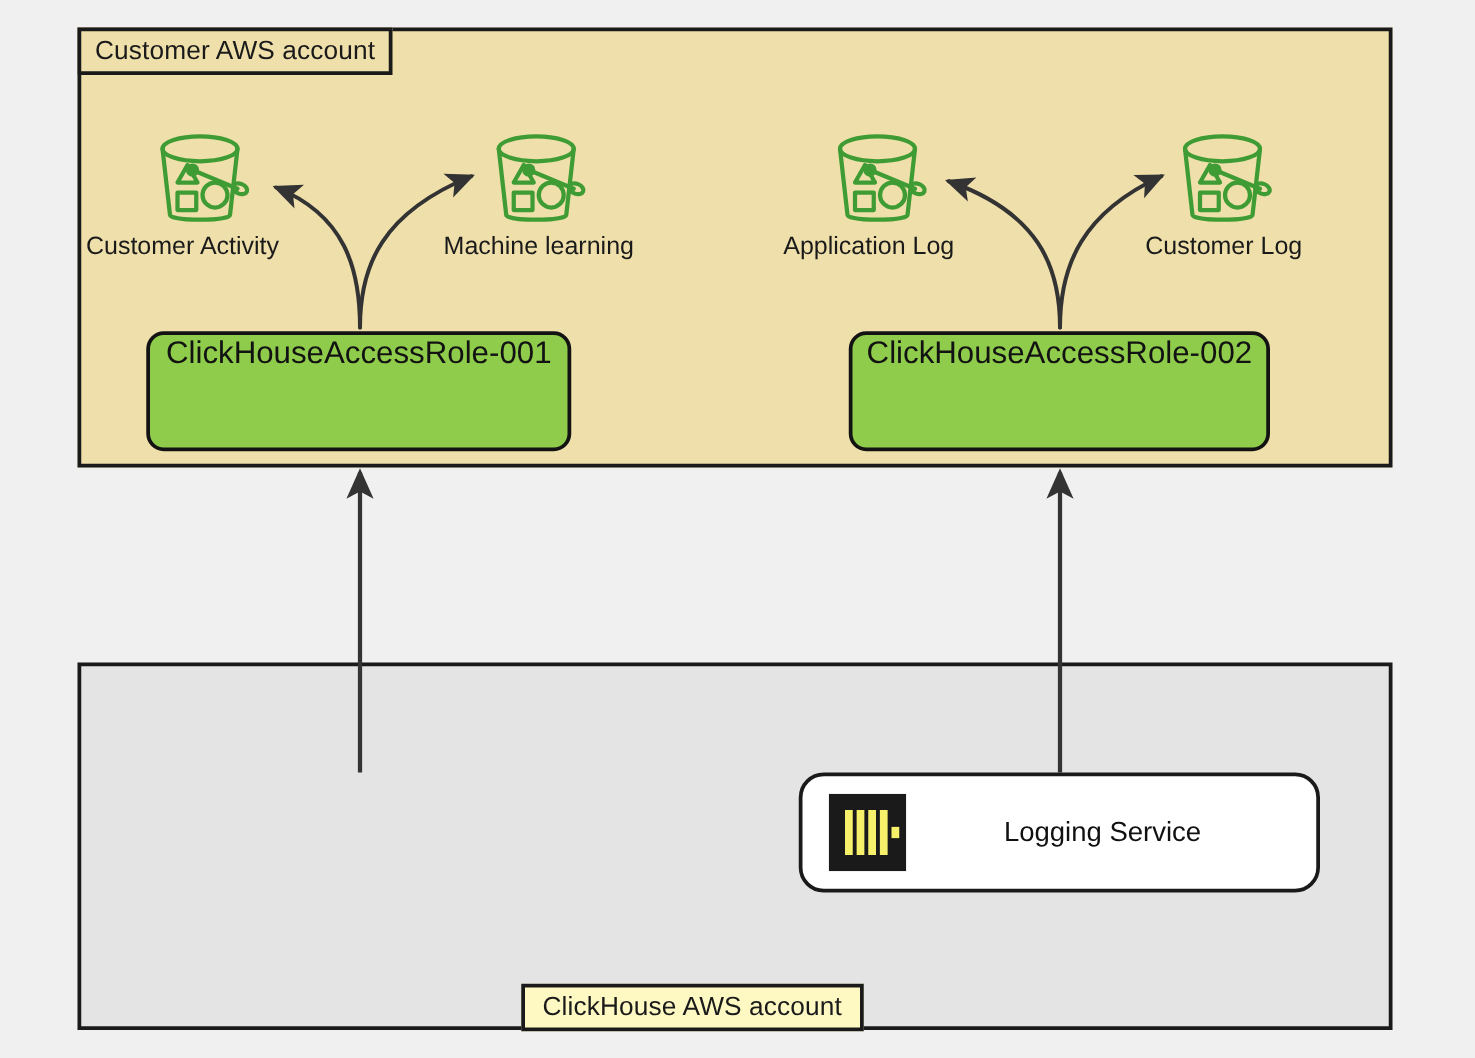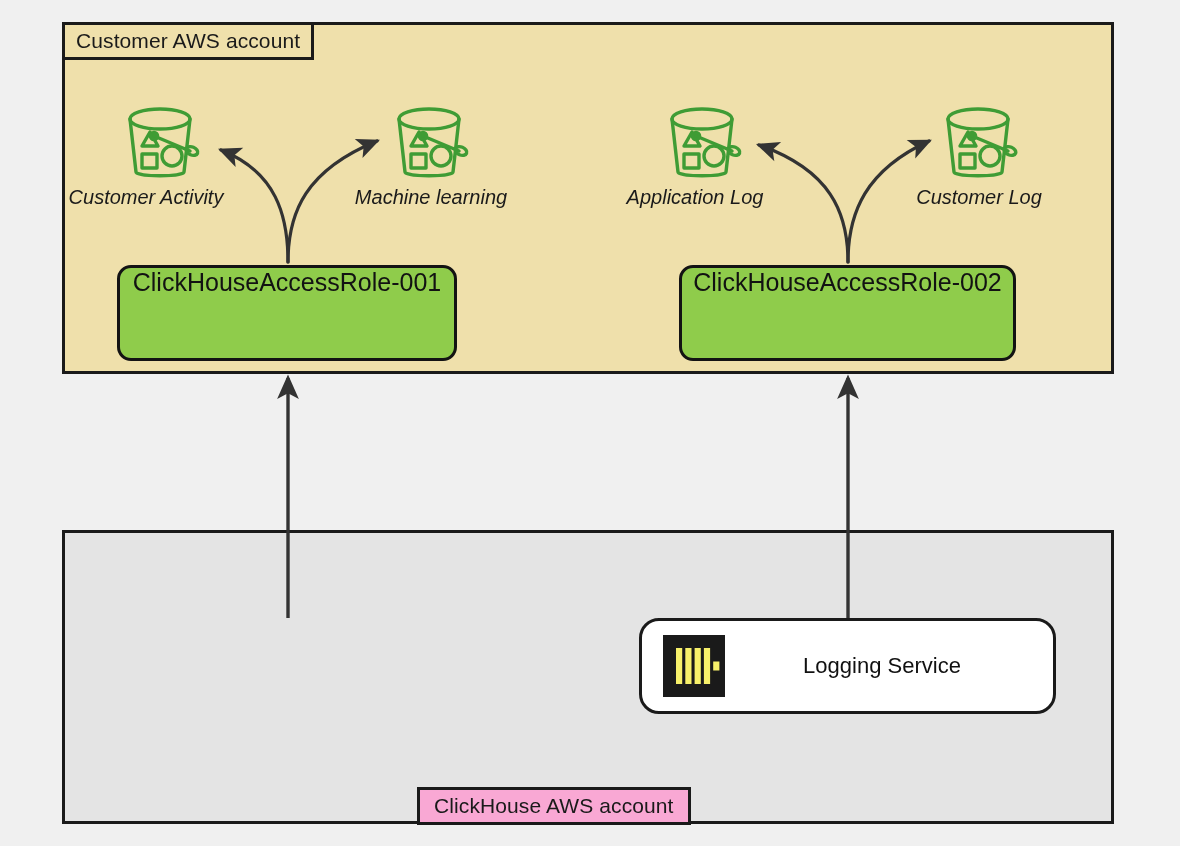--- a/index.html
+++ b/index.html
@@ -65,21 +65,21 @@
     top: 22px;
     height: 38px;
     padding: 14px 11px;
     background: #efe0ab;
   }
   #clickhouse-account-title {
     left: 417px;
     top: 787px;
     height: 37px;
     padding: 16px 14px;
-    background: #f9a8d4;
+    background: #fef9c3;
   }
   
   .role-box {
     position: absolute;
     background: #8fcc4b;
     border: 3px solid #131313;
     border-radius: 14px;
     box-sizing: border-box;
     display: flex;
     align-items: flex-start;
@@ -111,21 +111,20 @@
     width: 92px;
     height: 78px;
     display: block;
   }
   .bucket-label {
     margin-top: 4px;
     font-size: 20px;
     color: #1a1a1a;
     white-space: nowrap;
     text-align: center;
-    font-style: italic;
   }
   #bucket-group-0 { left: 115px; top: 104px; width: 94px; }
   #bucket-group-1 { left: 384px; top: 104px; width: 94px; }
   #bucket-group-2 { left: 657px; top: 104px; width: 94px; }
   #bucket-group-3 { left: 933px; top: 104px; width: 94px; }
 
   #bucket-group-0 .bucket-label { margin-left: -32px; }
   #bucket-group-1 .bucket-label { margin-left: 0px; }
   #bucket-group-2 .bucket-label { margin-left: -18px; }
   #bucket-group-3 .bucket-label { margin-left: -2px; }

